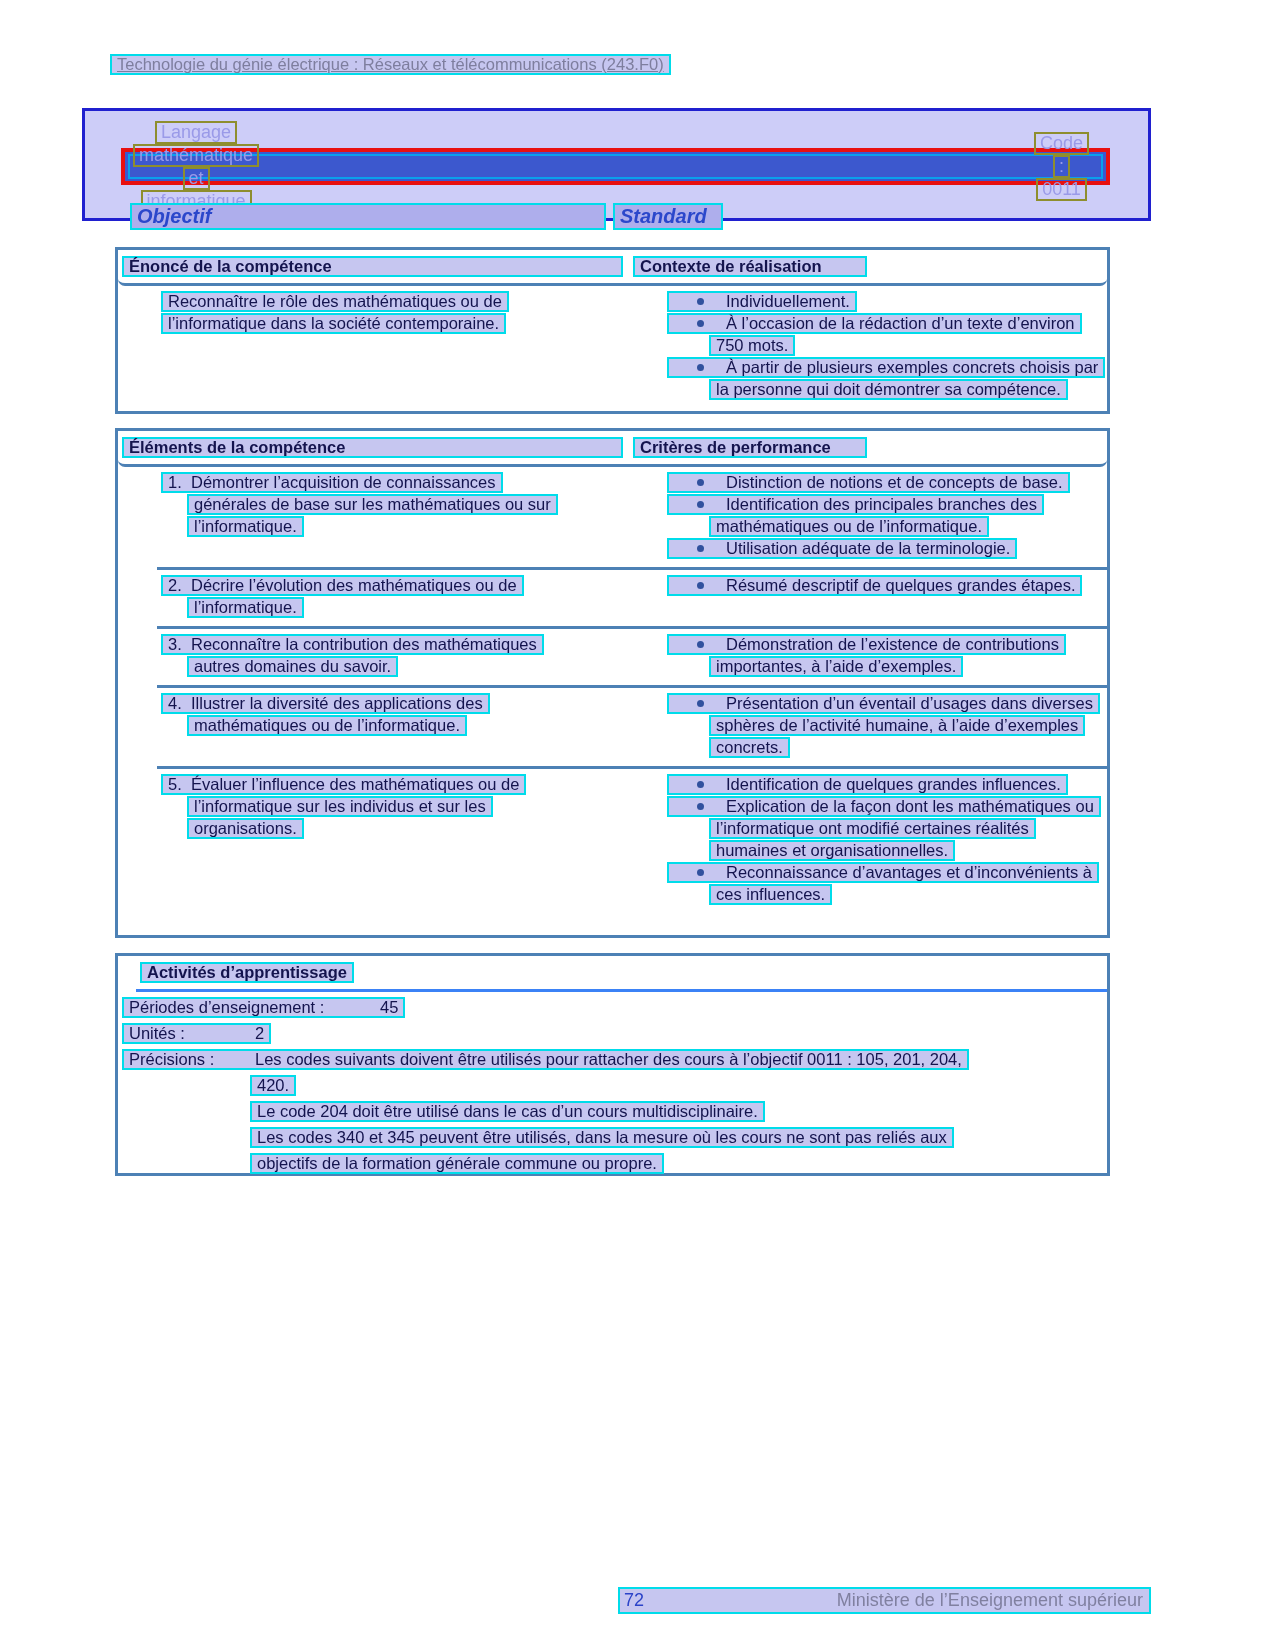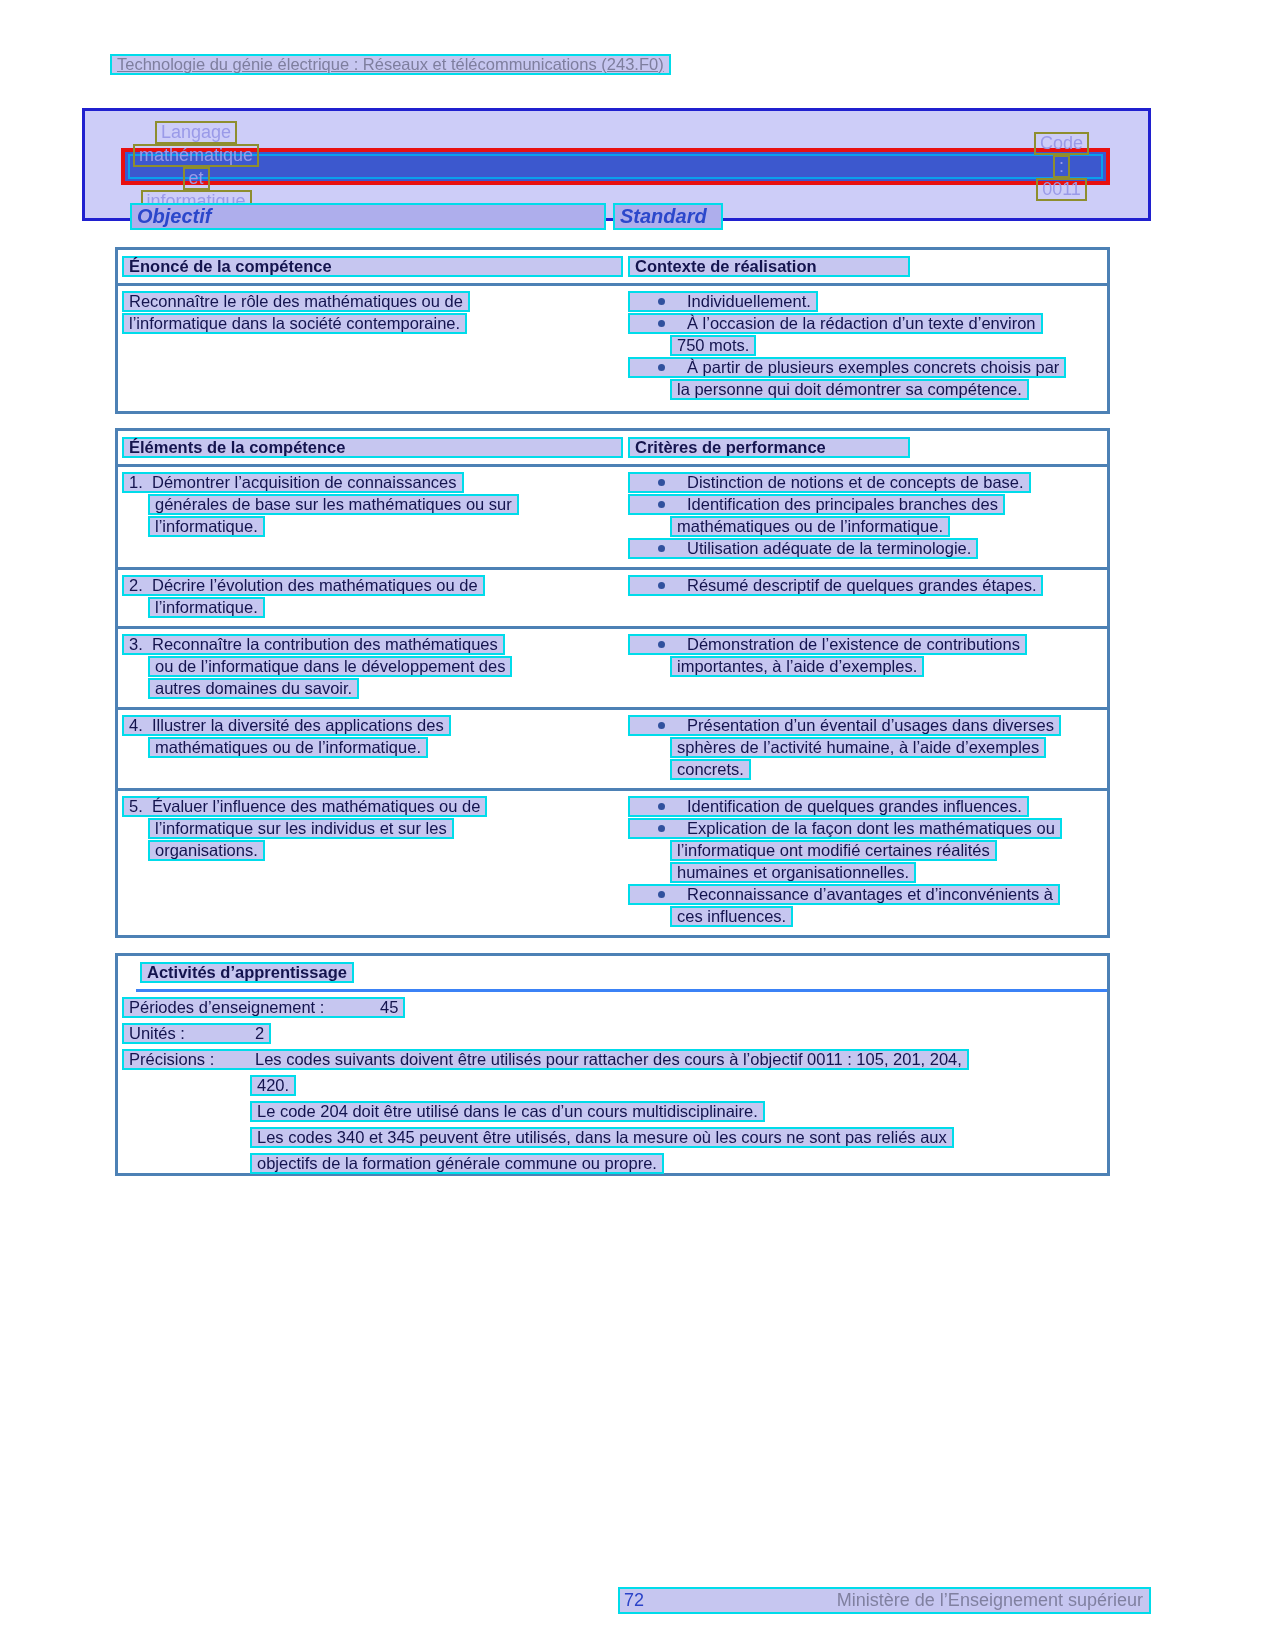--- a/index.html
+++ b/index.html
@@ -29,25 +29,25 @@
   .headings-row .hl{background:#aeaeec;}
   .obj-box{position:absolute;left:45px;top:92px;width:462px;height:23px;box-sizing:content-box;}
   .std-box{position:absolute;left:528px;top:92px;width:96px;height:23px;}
   .h-blue{font-style:italic;font-weight:bold;color:#2b47cb;font-size:20px;line-height:23px;}
 
   
   .tbl{position:absolute;left:115px;width:995px;border:3px solid #4d81b5;box-sizing:border-box;background:#ffffff;}
   .tbl1{top:247px;height:167px;}
   .tbl2{top:428px;height:510px;}
   .tbl3{top:953px;height:223px;}
-  .thead{display:grid;grid-template-columns:510px 1fr;padding:6px 0;border-bottom:3px solid #4d81b5;}
+  .thead{display:grid;grid-template-columns:510px 1fr;padding:6px 0;border-bottom:3px solid #4d81b5;border-radius:7px;}
   .thead .hl{font-weight:bold;box-sizing:border-box;height:21px;}
   .hdr-l{margin-left:4px;width:501px;}
-  .hdr-r{width:282px;}
-  .trow{display:grid;grid-template-columns:510px 1fr;padding:5px 0 7px;}
+  .hdr-r{margin-left:5px;width:234px;}
+  .trow{display:grid;grid-template-columns:510px 1fr;padding:5px 0 7px;margin-left:39px;}
   .trow + .trow{border-top:3px solid #4d81b5;}
   .lcell{padding-left:4px;}
   .lline .hl{margin-bottom:1px;}
   .cont-l{margin-left:26px;}
   .num{display:inline-block;width:23px;}
   .bitem{margin:0;}
   .bline{height:22px;}
   .bfirst{padding-left:28px;}
   .dot{display:inline-block;width:7px;height:7px;border-radius:50%;background:#31519e;
        margin-right:22px;vertical-align:middle;position:relative;top:-1px;}
@@ -161,21 +161,20 @@
       <div class="rcell">
         <div class="bitem">
           <div class="bline"><span class="hl bfirst"><span class="dot"></span><span>Résumé descriptif de quelques grandes étapes.</span></span></div>
         </div>
       </div>
     </div>
 
     <div class="trow">
       <div class="lcell">
         <div class="lline"><span class="hl"><span class="num">3.</span><span>Reconnaître la contribution des mathématiques</span></span></div>
-        <div class="lline"><span class="hl cont-l">ou de l’informatique dans le développement des</span></div>
         <div class="lline"><span class="hl cont-l">autres domaines du savoir.</span></div>
       </div>
       <div class="rcell">
         <div class="bitem">
           <div class="bline"><span class="hl bfirst"><span class="dot"></span><span>Démonstration de l’existence de contributions</span></span></div>
           <div class="bline"><span class="hl bcont">importantes, à l’aide d’exemples.</span></div>
         </div>
       </div>
     </div>
 

